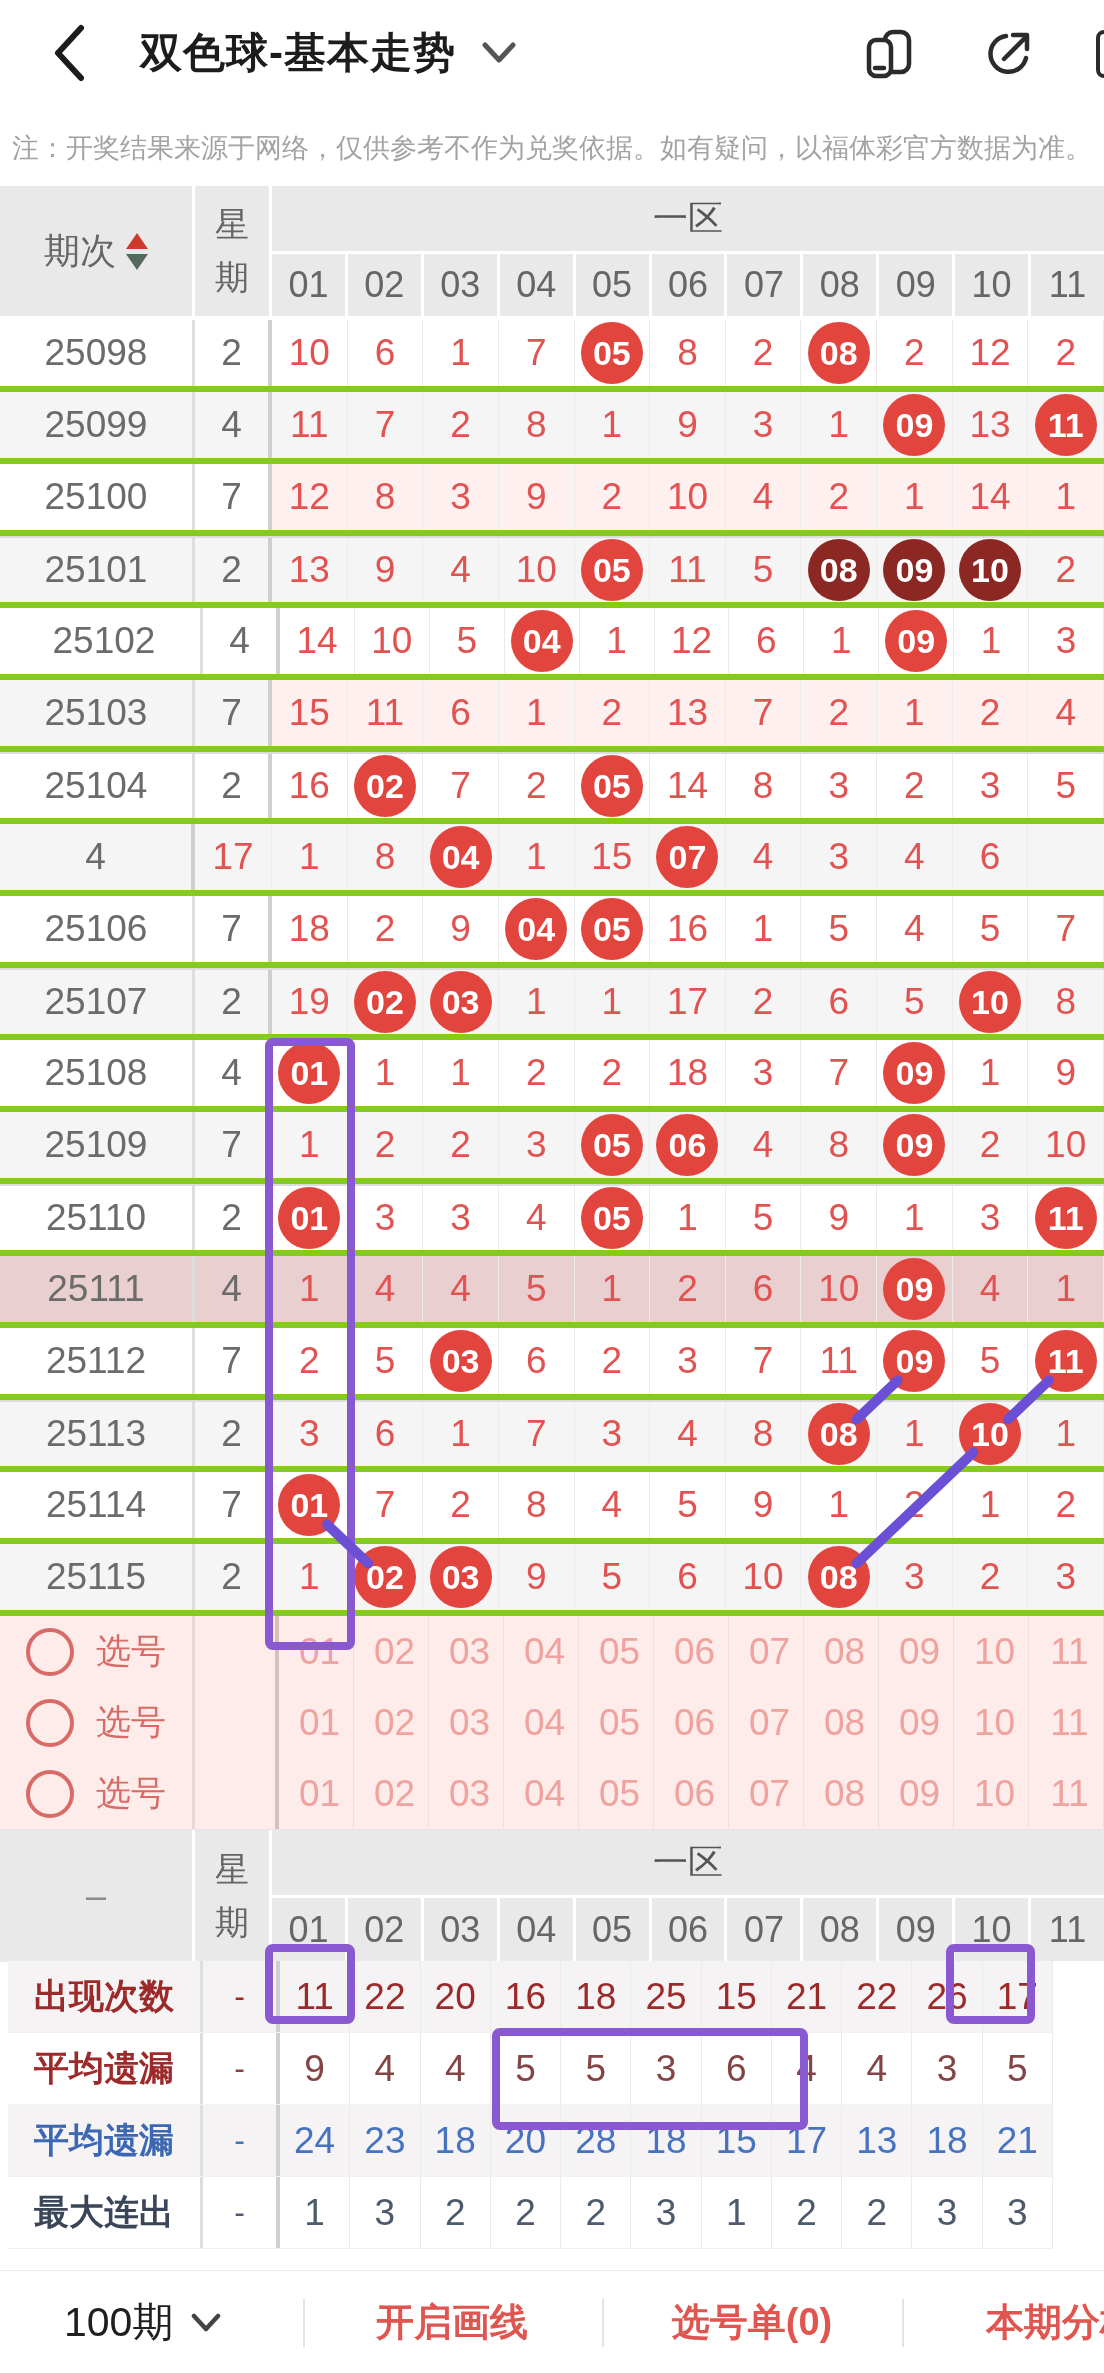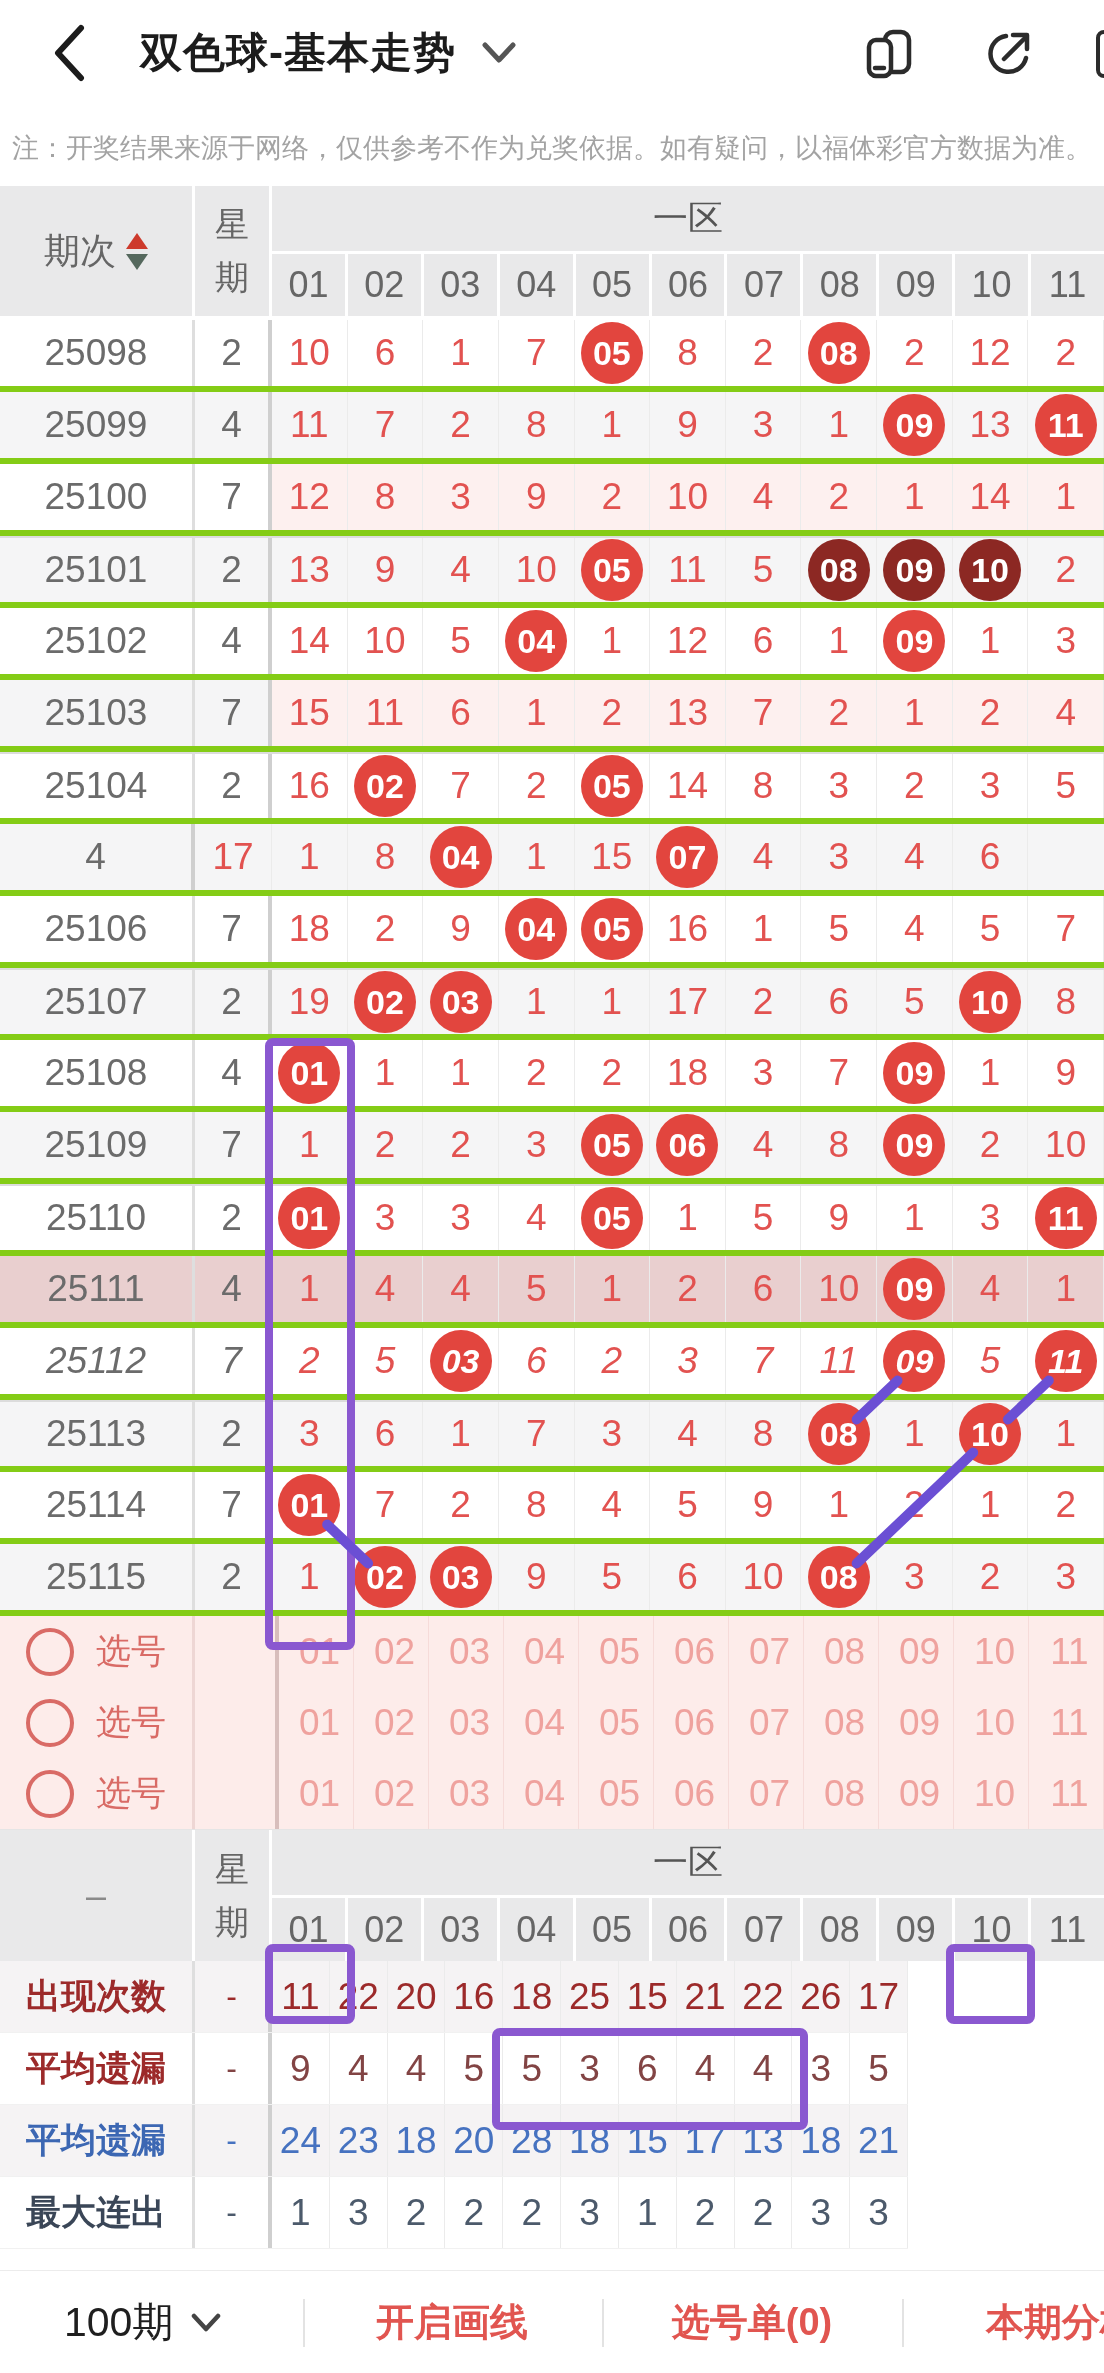--- a/index.html
+++ b/index.html
@@ -56,21 +56,21 @@
   .pick-spacer{grid-column:2 / span 1;border-right:4px solid #d8bebc;}
   .pick-circle{width:48px;height:48px;border-radius:50%;border:4px solid #d96b66;margin-right:22px;}
   .pick-text{font-size:35px;color:#d96b66;}
   .prow .cell-ball{color:#efa29e;border-right:1px solid #f6dbd9;font-size:37px;}
 
   
   .st-head{position:absolute;left:0;top:1829px;width:1104px;height:132px;background:#fff;display:flex;border-top:1px solid #e5e5e5;}
   .corner-head{width:192px;height:132px;display:flex;align-items:center;justify-content:center;font-size:36px;color:#8a8a8a;}
   .gapv2{width:3px;height:132px;background:#fff;}
   .week-head2{width:74px;height:132px;display:flex;flex-direction:column;align-items:center;justify-content:center;font-size:34px;line-height:1.55;}
-  #stats-rows{position:absolute;left:0;top:1961px;width:908px;}
+  #stats-rows{position:absolute;left:0;top:1961px;width:1053px;padding-left:8px;}
   .srow{height:72px;border-bottom:1px solid #f1f1f1;}
   .cell-slabel{font-size:35px;font-weight:700;border-right:3px solid #dedede;}
   .cell-sdash{font-size:32px;border-right:4px solid #cfcfcf;}
   .cell-sval{font-size:37px;border-right:1px solid #ebebeb;}
   .theme-darkred .cell-slabel,.theme-darkred .cell-sdash,.theme-darkred .cell-sval{color:#9c2a2a;}
   .theme-maroon .cell-slabel{color:#9c2a2a;} .theme-maroon .cell-sdash,.theme-maroon .cell-sval{color:#824444;}
   .theme-blue .cell-slabel{color:#3c67b3;} .theme-blue .cell-sdash,.theme-blue .cell-sval{color:#4672c0;}
   .theme-slate .cell-slabel{color:#3a4657;} .theme-slate .cell-sdash,.theme-slate .cell-sval{color:#4c5a6b;}
   .srow-alt{background:#f5f3f4;}
 
@@ -225,21 +225,21 @@
           <span class="ballnum dark">08</span>
         </div>
         <div class="c cell-ball">
           <span class="ballnum dark">09</span>
         </div>
         <div class="c cell-ball">
           <span class="ballnum dark">10</span>
         </div>
         <div class="c cell-ball">2</div>
       </div>
-      <div class="row grid" style="background: rgb(255, 255, 255);">
+      <div class="row grid" style="background: rgb(255, 255, 255); padding-left: 8px;">
         <div class="c cell-period">25102</div>
         <div class="c cell-week">4</div>
         <div class="c cell-ball">14</div>
         <div class="c cell-ball">10</div>
         <div class="c cell-ball">5</div>
         <div class="c cell-ball">
           <span class="ballnum">04</span>
         </div>
         <div class="c cell-ball">1</div>
         <div class="c cell-ball">12</div>
@@ -414,21 +414,21 @@
         <div class="c cell-ball">1</div>
         <div class="c cell-ball">2</div>
         <div class="c cell-ball">6</div>
         <div class="c cell-ball">10</div>
         <div class="c cell-ball">
           <span class="ballnum">09</span>
         </div>
         <div class="c cell-ball">4</div>
         <div class="c cell-ball">1</div>
       </div>
-      <div class="row grid" style="background: rgb(255, 255, 255); font-style: italic;">
+      <div class="row grid" style="background: rgb(255, 255, 255);">
         <div class="c cell-period">25112</div>
         <div class="c cell-week">7</div>
         <div class="c cell-ball">2</div>
         <div class="c cell-ball">5</div>
         <div class="c cell-ball">
           <span class="ballnum">03</span>
         </div>
         <div class="c cell-ball">6</div>
         <div class="c cell-ball">2</div>
         <div class="c cell-ball">3</div>

